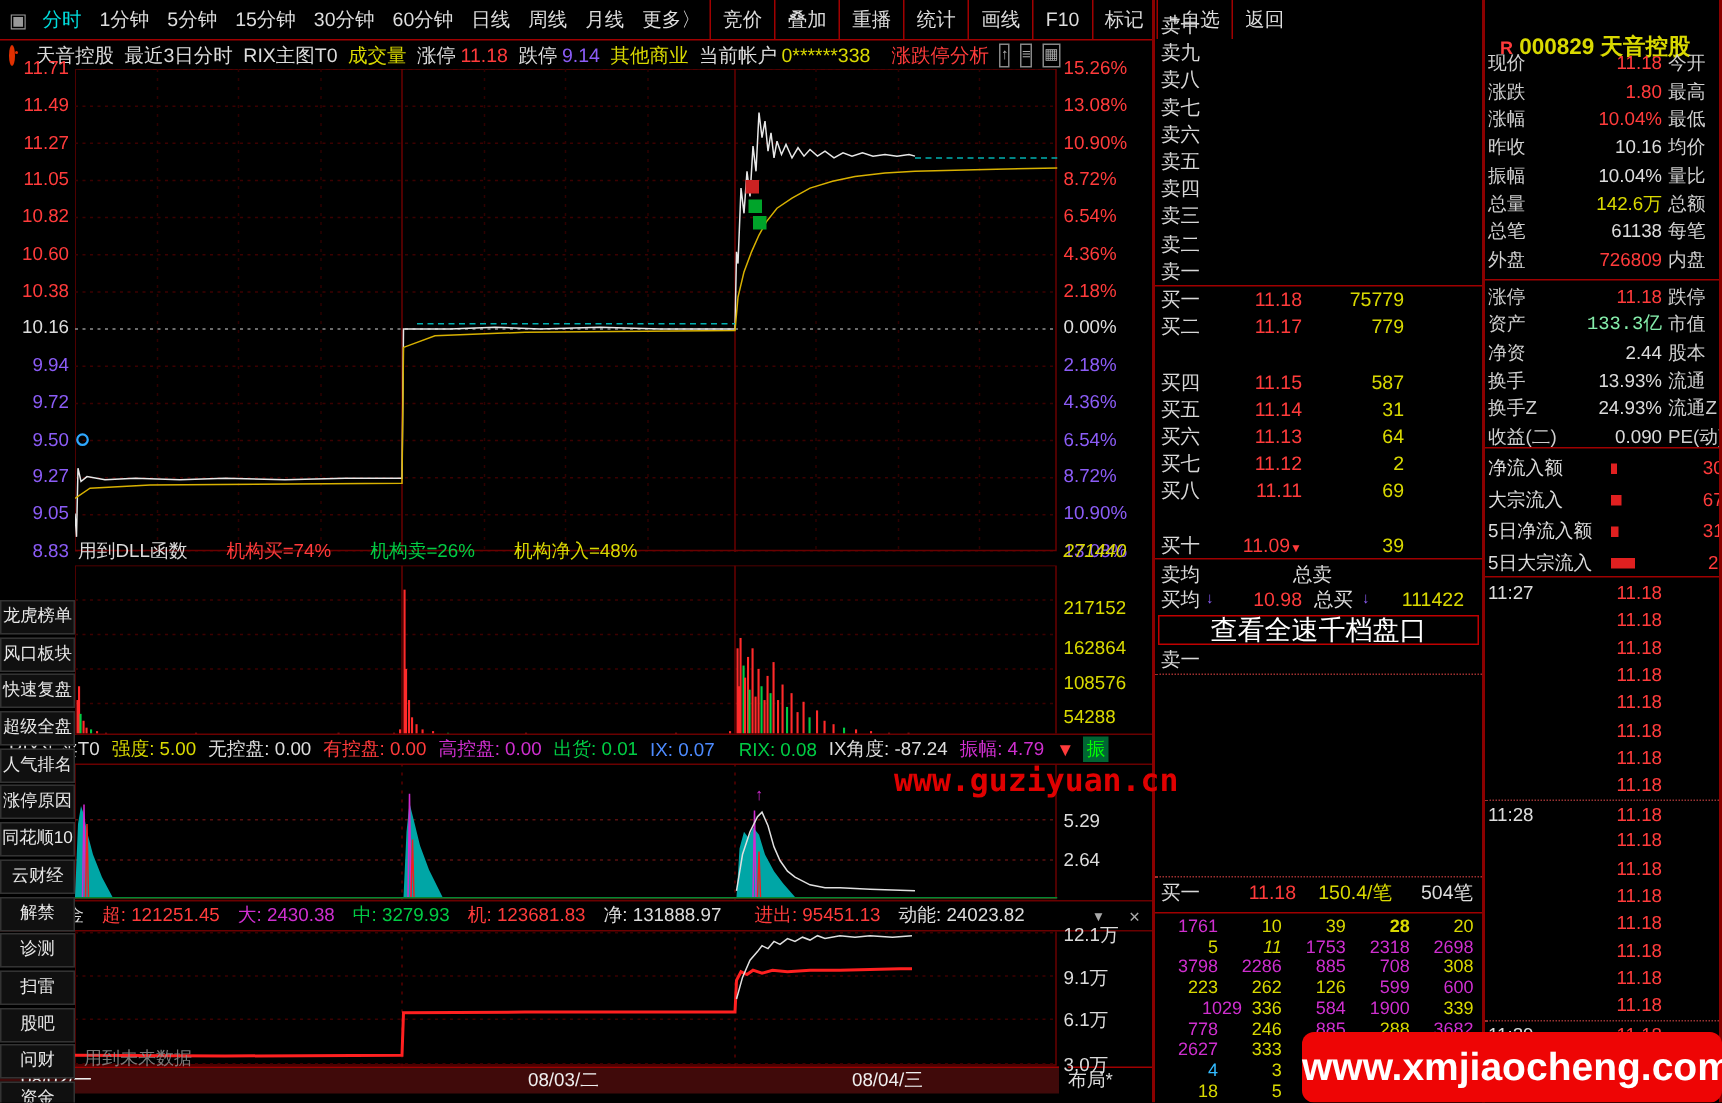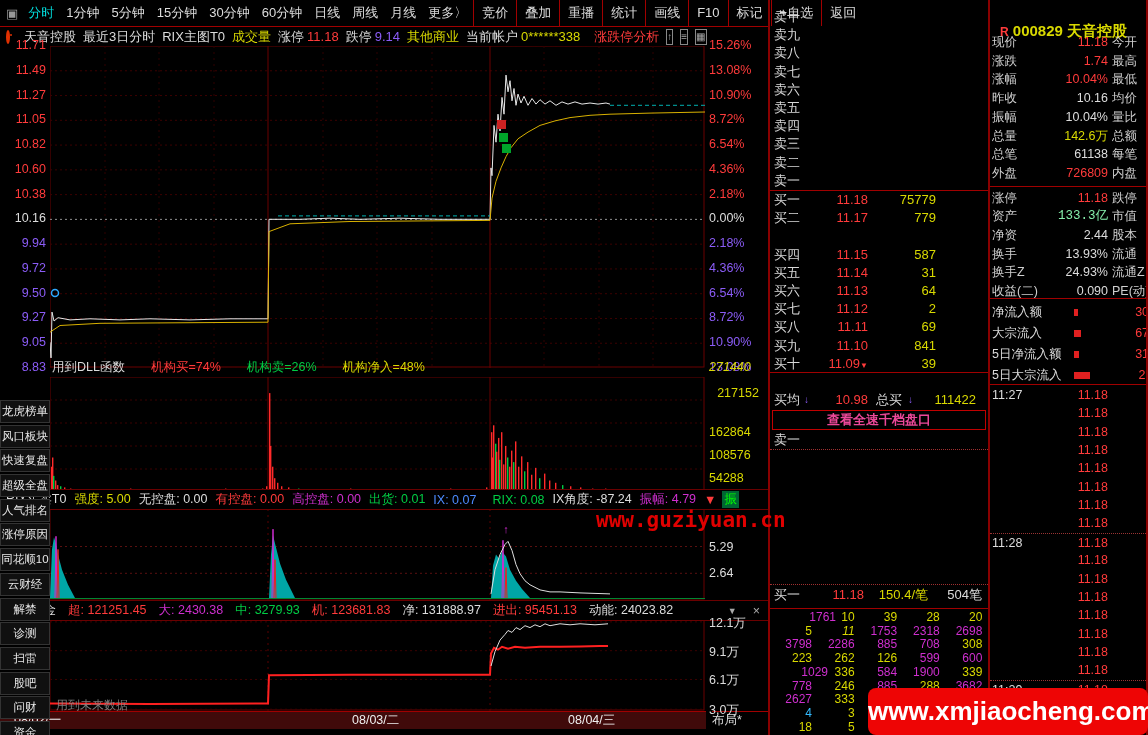--- a/index.html
+++ b/index.html
@@ -27,21 +27,21 @@
   .side-btn{width:48px;height:21px;line-height:21px;margin-bottom:1.7px;background:#101010;border:1px solid #333;
     color:#e8e8e8;text-align:center;font-size:11.5px;overflow:hidden}
   #panelA{position:absolute;left:770px;top:0;width:218px;height:735px}
   .ob-row{position:absolute;left:0;width:218px;height:18px;line-height:18px;font-size:13px}
   .ob-row .lab{position:absolute;left:4px;color:#d8d8d8}
   .ob-row .price{position:absolute;left:30px;width:68px;text-align:right}
   .ob-row .vol{position:absolute;left:100px;width:66px;text-align:right}
   .hr-red{position:absolute;left:0;width:218px;height:0;border-top:1px solid #a00000}
   .hr-dot{position:absolute;left:0;width:218px;height:0;border-top:1px dotted #a03030}
   #quote-link{position:absolute;left:2px;top:410px;width:212px;height:18px;border:1px solid #c00000;
-    color:#ec4899;text-align:center;line-height:18px;font-size:13px;font-weight:bold}
+    color:#ffffff;text-align:center;line-height:18px;font-size:18px;font-weight:normal}
   .tick-row{position:absolute;left:0;width:218px;height:13.7px;line-height:13.7px;font-size:12px}
   .tick-cell{position:absolute;text-align:right;width:42px}
   #panelB{position:absolute;left:990px;top:0;width:158px;height:735px;overflow:hidden}
   .info-row{position:absolute;left:0;width:220px;height:18px;line-height:18px;font-size:12.5px}
   .info-row .l1{position:absolute;left:2px;color:#cfcfcf}
   .info-row .val{position:absolute;left:30px;width:88px;text-align:right}
   .info-row .l2{position:absolute;left:122px;color:#cfcfcf}
   .flow-row{position:absolute;left:0;width:220px;height:20px;line-height:20px;font-size:12.5px}
   .flow-row .bar{position:absolute;top:7px;height:7px;background:#e02020}
   .ts-row{position:absolute;left:0;width:220px;height:18.35px;line-height:18.35px;font-size:12.5px}
@@ -274,21 +274,21 @@
     <span style="margin-right: 2px; color: rgb(207, 47, 207);">振幅: 4.79</span>
     <span style="margin-right: 2px; color: rgb(255, 59, 59);">▼</span>
     <span style="margin-right: 2px; background: rgb(0, 102, 51); color: rgb(0, 255, 0); padding: 0px 2px; margin-left: 4px;">振</span>
   </div>
 <div class="pane-header" style="top:600px" id="funds-row">
     <span style="margin-right: 6px; color: rgb(220, 220, 220);">分时资金</span>
     <span style="margin-right: 6px; color: rgb(255, 59, 59);">超: 121251.45</span>
     <span style="margin-right: 6px; color: rgb(207, 47, 207);">大: 2430.38</span>
     <span style="margin-right: 6px; color: rgb(0, 204, 68);">中: 3279.93</span>
     <span style="margin-right: 6px; color: rgb(255, 59, 59);">机: 123681.83</span>
-    <span style="margin-right: 6px; color: rgb(220, 220, 220);">净: 131888.97</span>
+    <span style="margin-right: 16px; color: rgb(220, 220, 220);">净: 131888.97</span>
     <span style="margin-right: 6px; color: rgb(255, 59, 59);">进出: 95451.13</span>
     <span style="margin-right: 6px; color: rgb(220, 220, 220);">动能: 24023.82</span>
     <span style="flex: 1 1 0%;"></span>
     <span style="color: rgb(170, 170, 170); margin-right: 10px; font-size: 9px;">▼</span>
     <span style="color: rgb(170, 170, 170); margin-right: 8px;">×</span>
   </div>
 
 <div id="date-bar">
   <span class="abs" style="left:14px">08/02/一</span>
   <span class="abs" style="left:352px">08/03/二</span>
@@ -373,31 +373,30 @@
     <div class="ob-row" style="top: 300.2px;">
       <span class="lab">买七</span>
       <span class="price r">11.12</span>
       <span class="vol y">2</span>
     </div>
     <div class="ob-row" style="top: 318.4px;">
       <span class="lab">买八</span>
       <span class="price r">11.11</span>
       <span class="vol y">69</span>
     </div>
-    <div class="ob-row" style="top: 336.6px;">
-      <span class="lab">买九</span>
-      <span class="price r">11.10</span>
-      <span class="vol y">841</span>
-    </div>
     <div class="ob-row" style="top: 354.8px;">
       <span class="lab">买十</span>
       <span class="price r">11.09<span class="r" style="font-size: 8px;">▼</span></span>
       <span class="vol y">39</span>
     </div>
     <div class="hr-red" style="top: 372px;"></div>
+    <div class="ob-row" style="top: 374px;">
+      <span class="lab">卖均</span>
+      <span class="w" style="position: absolute; left: 92px;">总卖</span>
+    </div>
     <div class="ob-row" style="top: 391px;">
       <span class="lab">买均</span>
       <span class="g" style="position: absolute; left: 34px; font-size: 10px;">↓</span>
       <span class="r" style="position: absolute; left: 44px; width: 54px; text-align: right;">10.98</span>
       <span class="w" style="position: absolute; left: 106px;">总买</span>
       <span class="g" style="position: absolute; left: 138px; font-size: 10px;">↓</span>
       <span class="y" style="position: absolute; left: 146px; width: 60px; text-align: right;">111422</span>
     </div>
     <div id="quote-link">查看全速千档盘口</div>
     <div class="ob-row" style="top: 431px;">
@@ -406,24 +405,24 @@
     <div class="hr-dot" style="top: 449px;"></div>
     <div class="hr-dot" style="top: 584px;"></div>
     <div class="ob-row" style="top: 586px;">
       <span class="lab">买一</span>
       <span class="r" style="position: absolute; left: 30px; width: 64px; text-align: right;">11.18</span>
       <span class="y" style="position: absolute; left: 96px; width: 62px; text-align: right;">150.4/笔</span>
       <span class="w" style="position: absolute; left: 160px; width: 52px; text-align: right;">504笔</span>
     </div>
     <div class="hr-red" style="top: 608px;"></div>
     <div class="tick-row" style="top: 611px;">
-      <span class="tick-cell" style="left: 0px; color: rgb(207, 47, 207); margin-left: 24px;">1761</span>
+      <span class="tick-cell" style="left: 0px; color: rgb(207, 47, 207);">1761</span>
       <span class="tick-cell" style="left: 42.6px; color: rgb(217, 217, 0);">10</span>
       <span class="tick-cell" style="left: 85.2px; color: rgb(217, 217, 0);">39</span>
-      <span class="tick-cell" style="left: 127.8px; color: rgb(217, 217, 0);">28</span>
+      <span class="tick-cell" style="left: 127.8px; color: rgb(217, 217, 0); font-weight: bold;">28</span>
       <span class="tick-cell" style="left: 170.4px; color: rgb(217, 217, 0);">20</span>
     </div>
     <div class="tick-row" style="top: 624.7px;">
       <span class="tick-cell" style="left: 0px; color: rgb(217, 217, 0);">5</span>
       <span class="tick-cell" style="left: 42.6px; color: rgb(217, 217, 0); font-style: italic;">11</span>
       <span class="tick-cell" style="left: 85.2px; color: rgb(207, 47, 207);">1753</span>
       <span class="tick-cell" style="left: 127.8px; color: rgb(207, 47, 207);">2318</span>
       <span class="tick-cell" style="left: 170.4px; color: rgb(207, 47, 207);">2698</span>
     </div>
     <div class="tick-row" style="top: 638.4px;">
@@ -482,21 +481,21 @@
     <span class="r" style="font-size:12px">R</span>
     <span class="y">000829 天音控股</span>
   </div>
 <div class="info-row" style="top: 33px;">
       <span class="l1">现价</span>
       <span class="val" style="color: rgb(255, 59, 59);">11.18</span>
       <span class="l2">今开</span>
     </div>
     <div class="info-row" style="top: 51.7px;">
       <span class="l1">涨跌</span>
-      <span class="val" style="color: rgb(255, 59, 59);">1.74</span>
+      <span class="val" style="color: rgb(255, 59, 59);">1.80</span>
       <span class="l2">最高</span>
     </div>
     <div class="info-row" style="top: 70.4px;">
       <span class="l1">涨幅</span>
       <span class="val" style="color: rgb(255, 59, 59);">10.04%</span>
       <span class="l2">最低</span>
     </div>
     <div class="info-row" style="top: 89.1px;">
       <span class="l1">昨收</span>
       <span class="val" style="color: rgb(220, 220, 220);">10.16</span>
@@ -679,21 +678,21 @@
 <div class="raxis-label r" style="top: 161.85px;">4.36%</div>
 <div class="raxis-label r" style="top: 186.62px;">2.18%</div>
 <div class="raxis-label w" style="top: 211.39px;">0.00%</div>
 <div class="raxis-label g" style="top: 236.16px;">2.18%</div>
 <div class="raxis-label g" style="top: 260.93px;">4.36%</div>
 <div class="raxis-label g" style="top: 285.7px;">6.54%</div>
 <div class="raxis-label g" style="top: 310.47px;">8.72%</div>
 <div class="raxis-label g" style="top: 335.24px;">10.90%</div>
 <div class="raxis-label g" style="top: 360.01px;">13.08%</div>
 <div class="raxis-label y" style="top: 360px; font-style: italic;">271440</div>
-<div class="raxis-label y" style="top: 386px; text-align: center;">217152</div>
+<div class="raxis-label y" style="top: 398px;">217152</div>
 <div class="raxis-label y" style="top: 425px;">162864</div>
 <div class="raxis-label y" style="top: 448px;">108576</div>
 <div class="raxis-label y" style="top: 471px;">54288</div>
 <div class="raxis-label w" style="top: 539.512px;">5.29</div>
 <div class="raxis-label w" style="top: 566.307px;">2.64</div>
 <div class="raxis-label w" style="top: 614.88px;">12.1万</div>
 <div class="raxis-label w" style="top: 643.68px;">9.1万</div>
 <div class="raxis-label w" style="top: 672.48px;">6.1万</div>
 <div class="raxis-label w" style="top: 702.24px;">3.0万</div>
 

